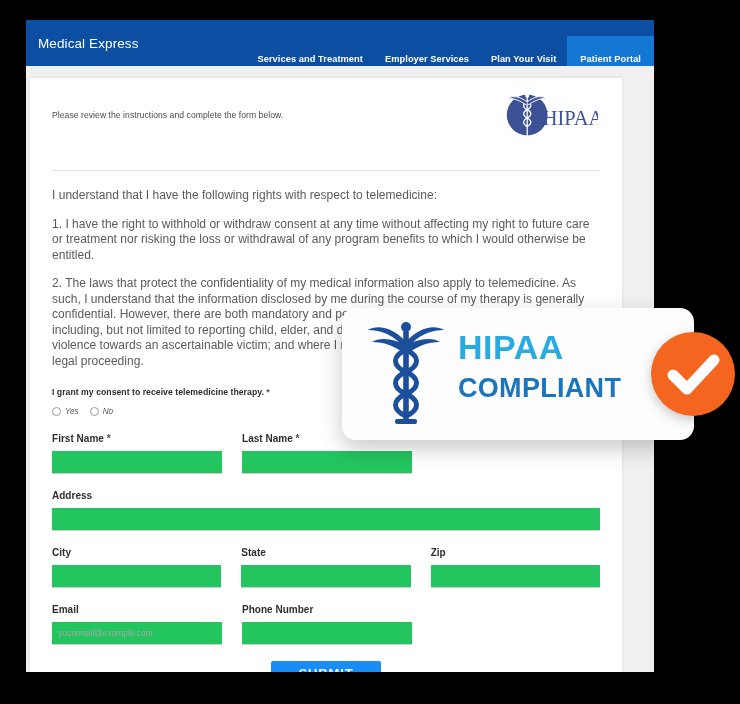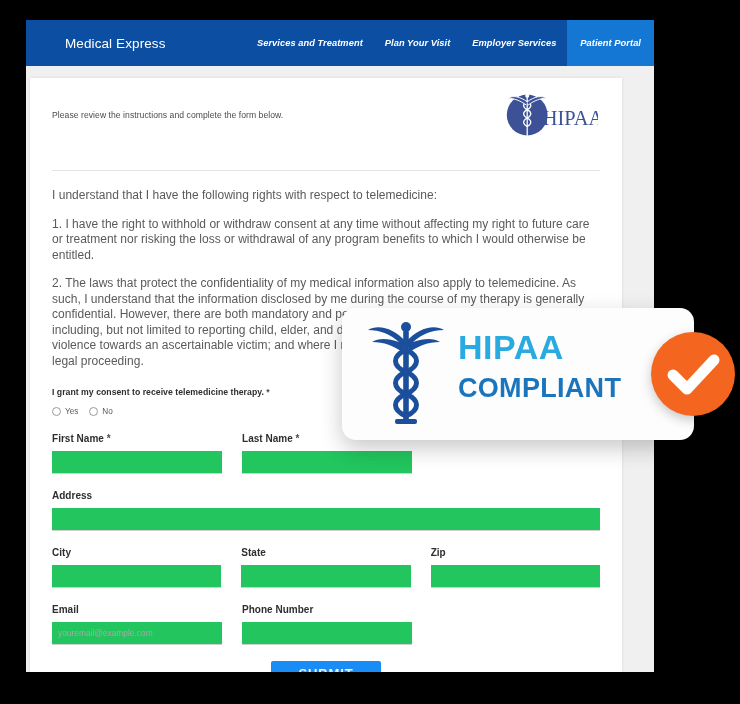--- a/index.html
+++ b/index.html
@@ -30,36 +30,35 @@
   
   .site-header {
     position: relative;
     height: 46px;
     background: #0b4ea2;
     display: flex;
     align-items: center;
   }
   .brand {
     position: absolute;
-    left: 39px;
+    left: 12px;
     top: 50%;
     transform: translateY(-50%);
     color: #ffffff;
     font-size: 13.5px;
     letter-spacing: 0.1px;
     white-space: nowrap;
   }
   .nav {
     position: absolute;
     right: 0;
-    top: 0;
+    top: 16px;
     height: 46px;
     display: flex;
     align-items: stretch;
-    font-style: italic;
   }
   .nav-item {
     display: flex;
     align-items: center;
     padding: 0 11px;
     color: #ffffff;
     font-size: 9.3px;
     font-weight: bold;
     letter-spacing: 0.05px;
     white-space: nowrap;
@@ -145,20 +144,21 @@
     margin-top: 10px;
     display: flex;
     align-items: center;
     gap: 11px;
   }
   .radio-opt {
     display: flex;
     align-items: center;
     gap: 4px;
     cursor: pointer;
+    font-style: italic;
   }
   .radio-dot {
     width: 7px;
     height: 7px;
     border: 1px solid #9a9a9a;
     border-radius: 50%;
     background: #fff;
     display: inline-block;
   }
   .radio-text {
@@ -277,22 +277,22 @@
 </head>
 <body>
 
 <div class="mockup">
 
   <div class="site-header">
     <div class="brand">Medical Express</div>
 
     <nav class="nav">
       <div class="nav-item">Services and Treatment</div>
+      <div class="nav-item">Employer Services</div>
       <div class="nav-item">Plan Your Visit</div>
-      <div class="nav-item">Employer Services</div>
       <div class="nav-item active">Patient Portal</div>
     </nav>
   </div>
 
   <div class="site-body">
     <div class="form-panel">
       <div class="form-inner">
 
         <div class="intro-row">
           <div class="intro-text">Please review the instructions and complete the form below.</div>

